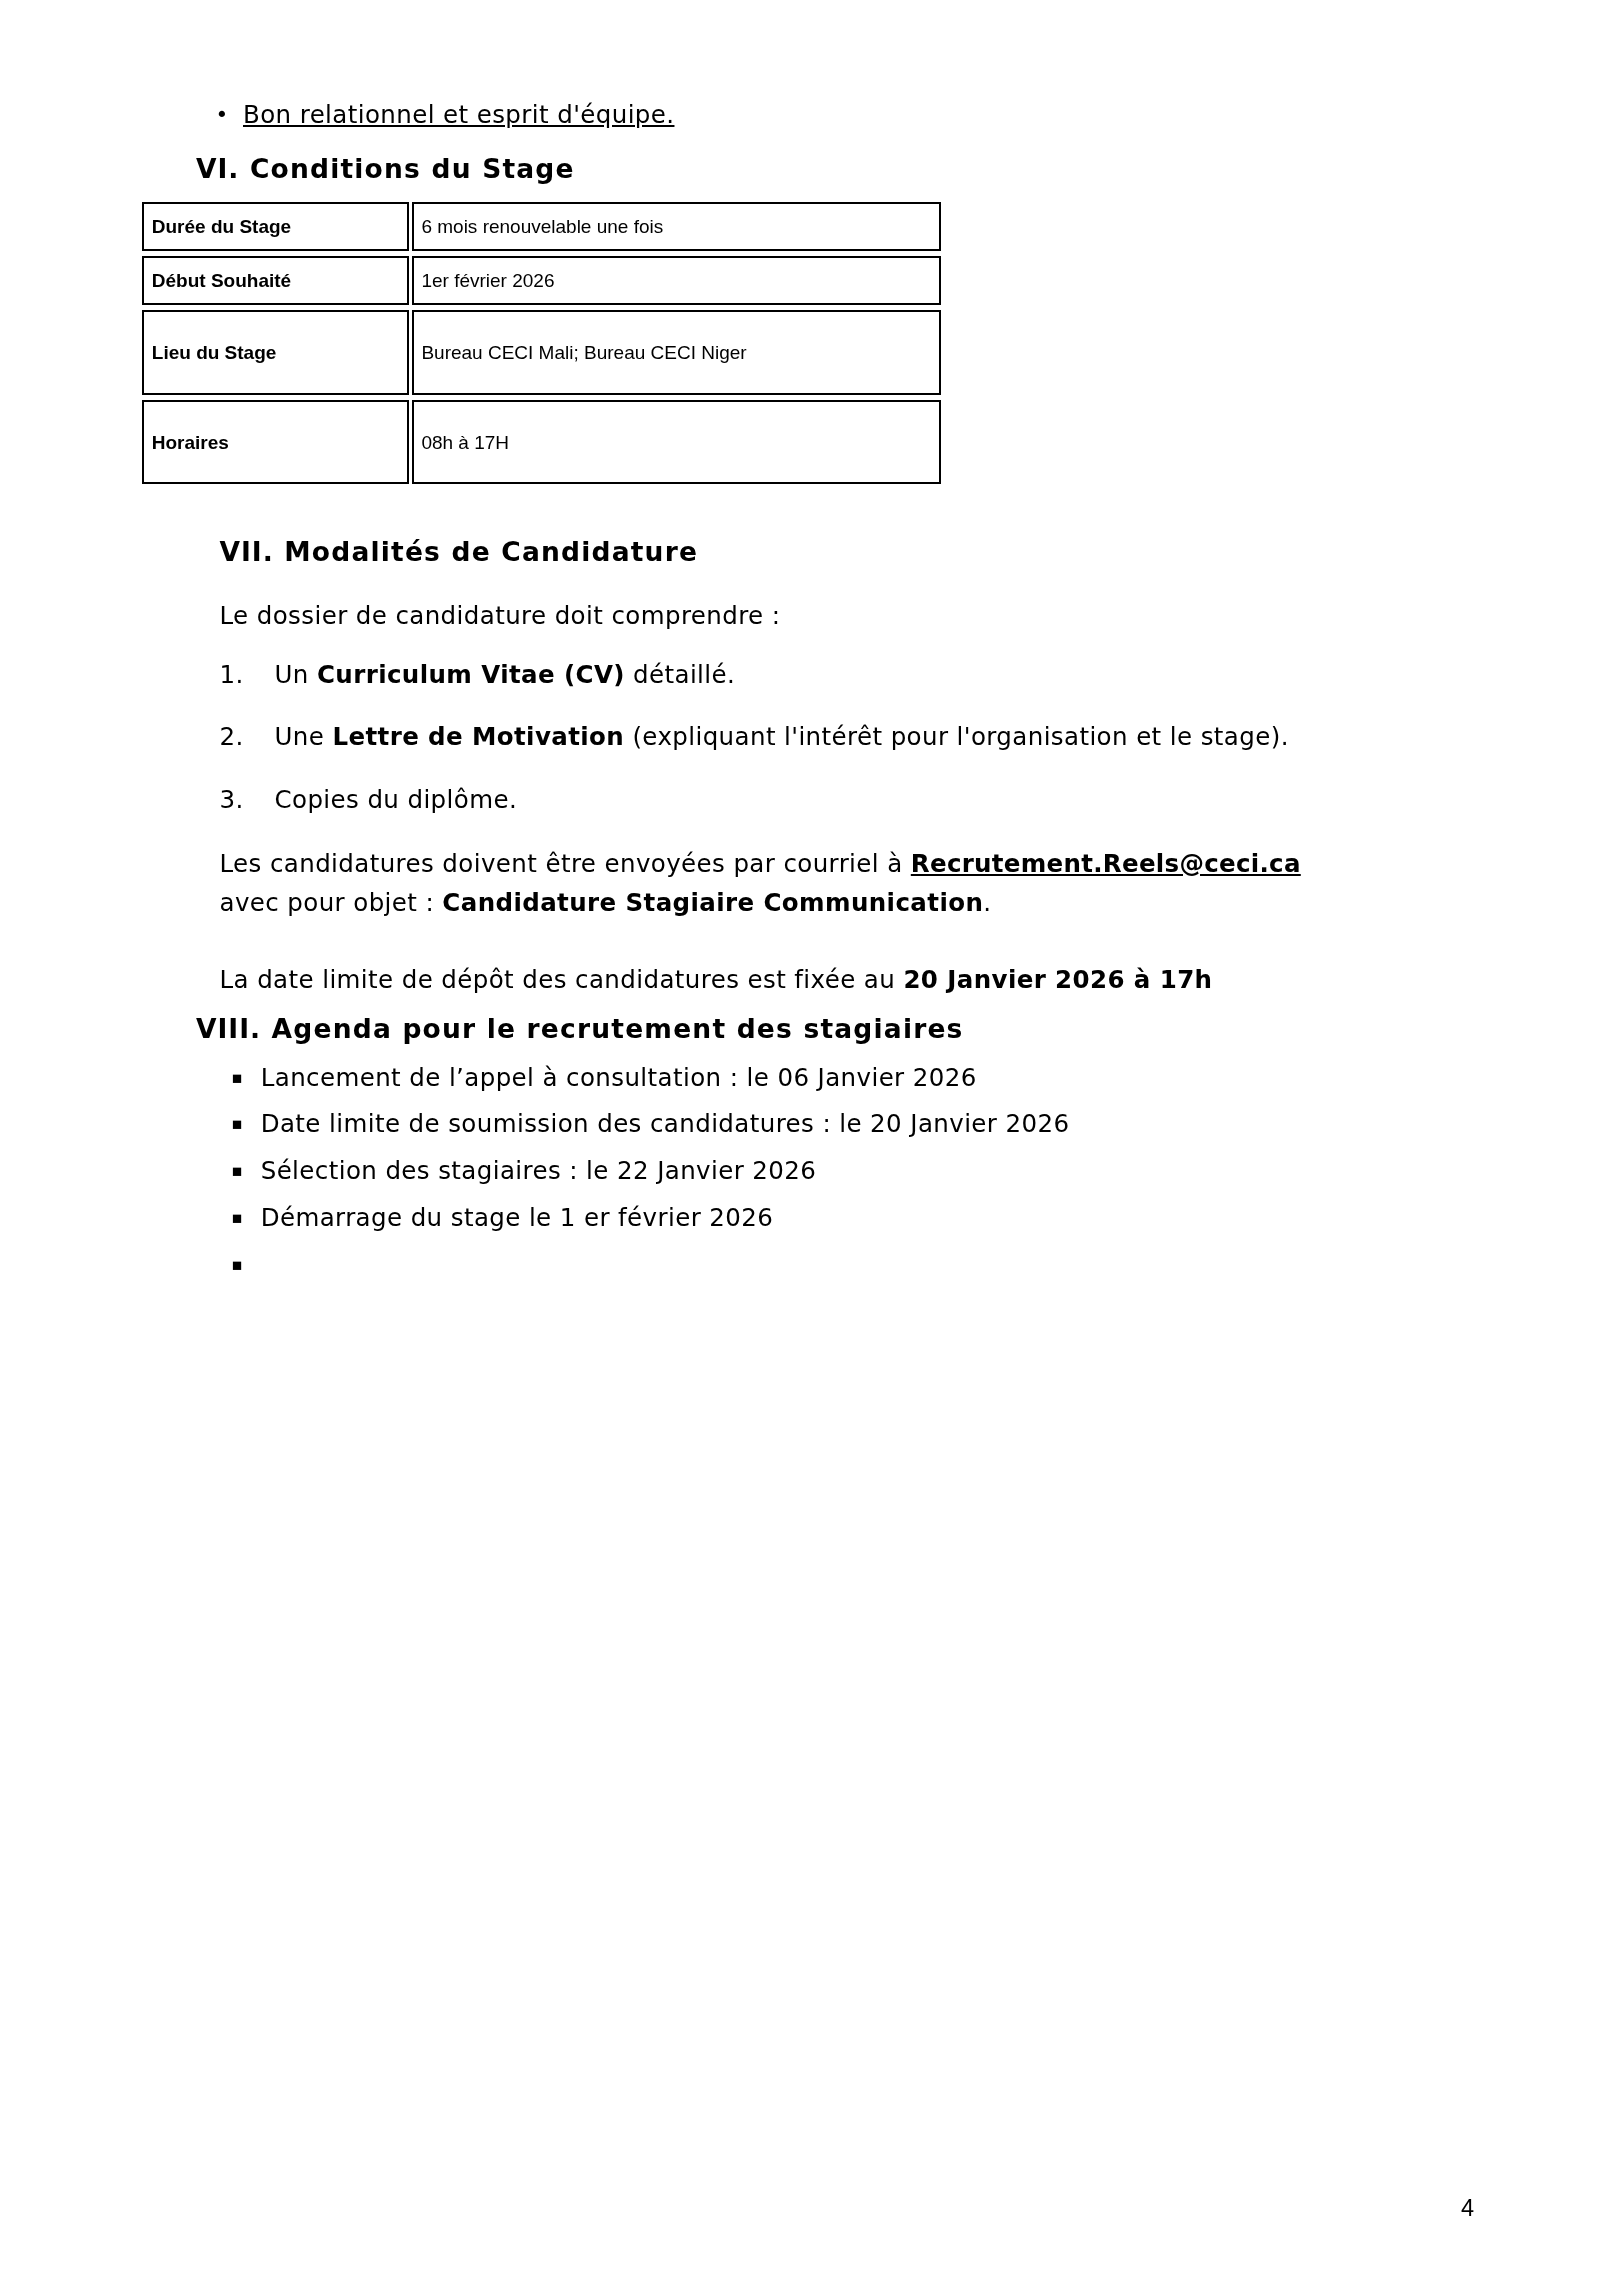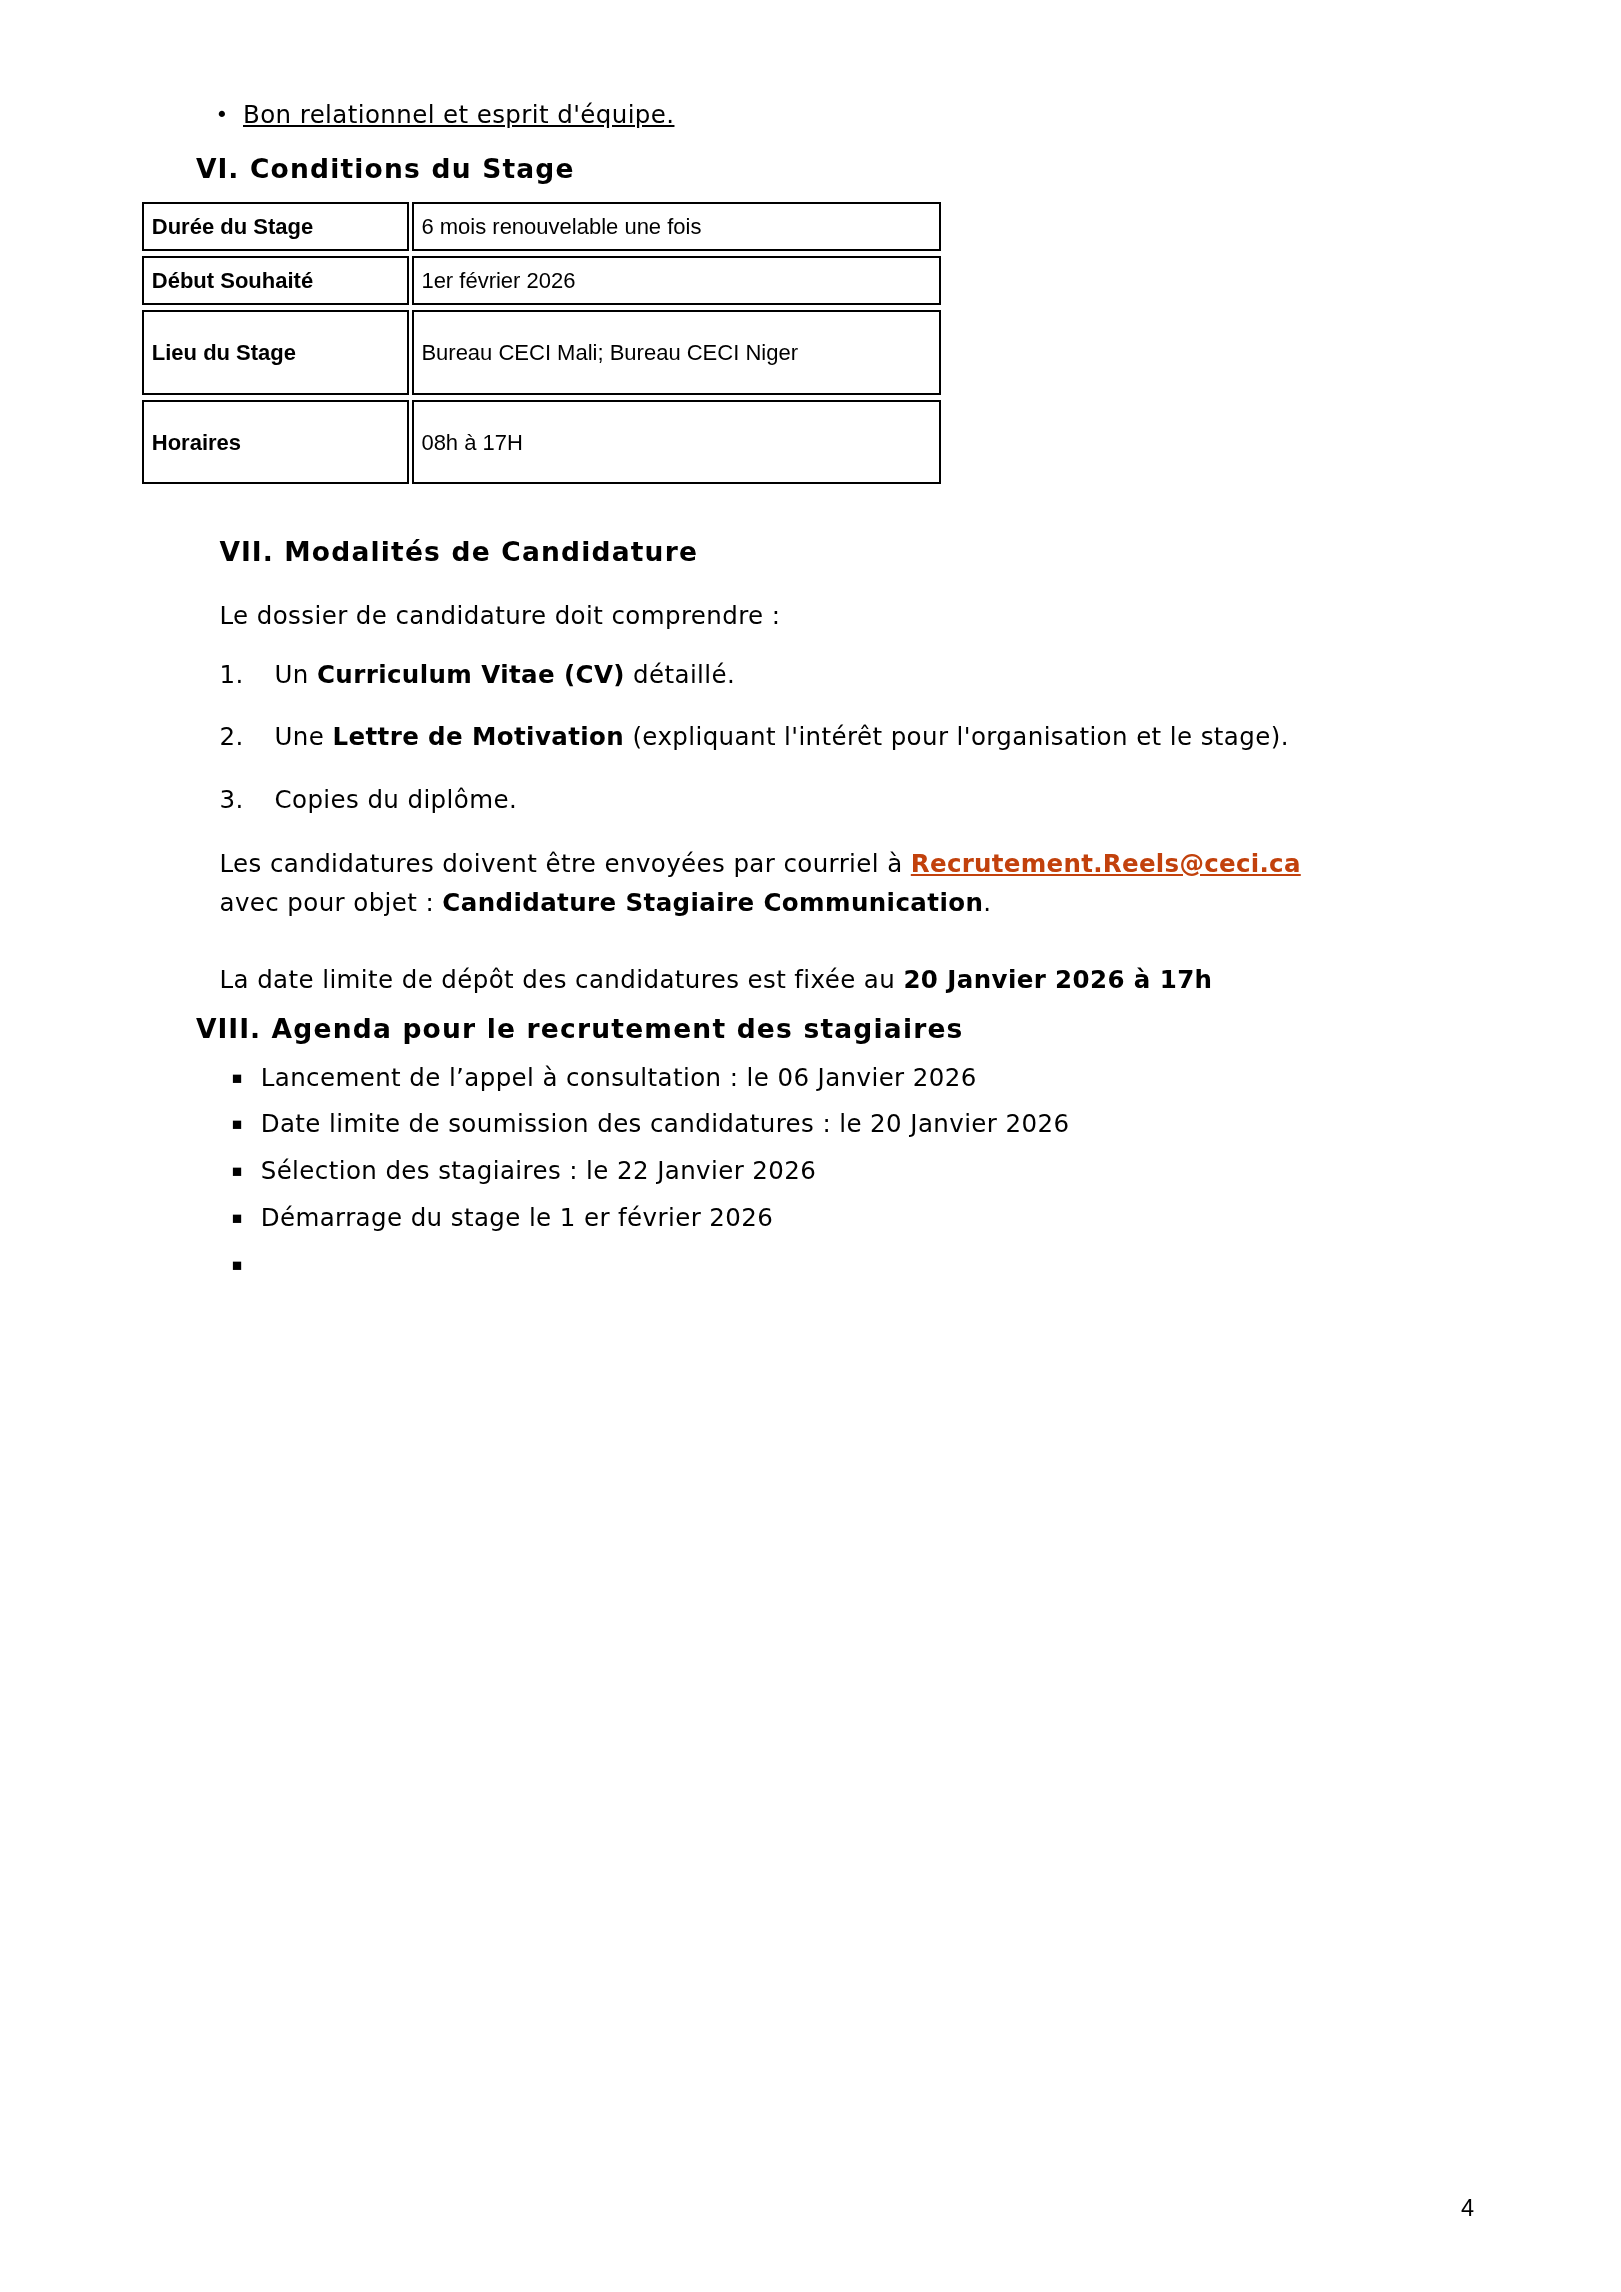--- a/index.html
+++ b/index.html
@@ -62,21 +62,21 @@
   table.conditions {
     border-collapse: separate;
     border-spacing: 3.9px 5.9px;
     margin: 5.9px 0 0 -57px;
     table-layout: fixed;
   }
   table.conditions td {
     border: 2px solid #000;
     padding: 5.9px 7.8px;
     vertical-align: middle;
-    font-size: 22px;
+    font-size: 19px;
     line-height: 29px;
     font-family: "Liberation Sans", sans-serif;
   }
   td.col-label {
     width: 247px;
     font-weight: bold;
   }
   td.col-value {
     width: 510px;
     font-weight: normal;
@@ -107,21 +107,21 @@
     font-size: 24.5px;
     line-height: 39px;
     letter-spacing: 0.4px;
     margin: 0 0 21.6px 0;
     max-width: 1117px;
   }
   .para.tight { margin-bottom: 13.7px; }
   b, strong { font-weight: bold; }
 
   a.email-link {
-    color: #c2410c;
+    color: #000000;
     text-decoration: underline;
     font-weight: bold;
     letter-spacing: 0.3px;
   }
 
   
   .sq-row {
     display: flex;
     align-items: flex-start;
     margin: 0 0 11.8px 0;

